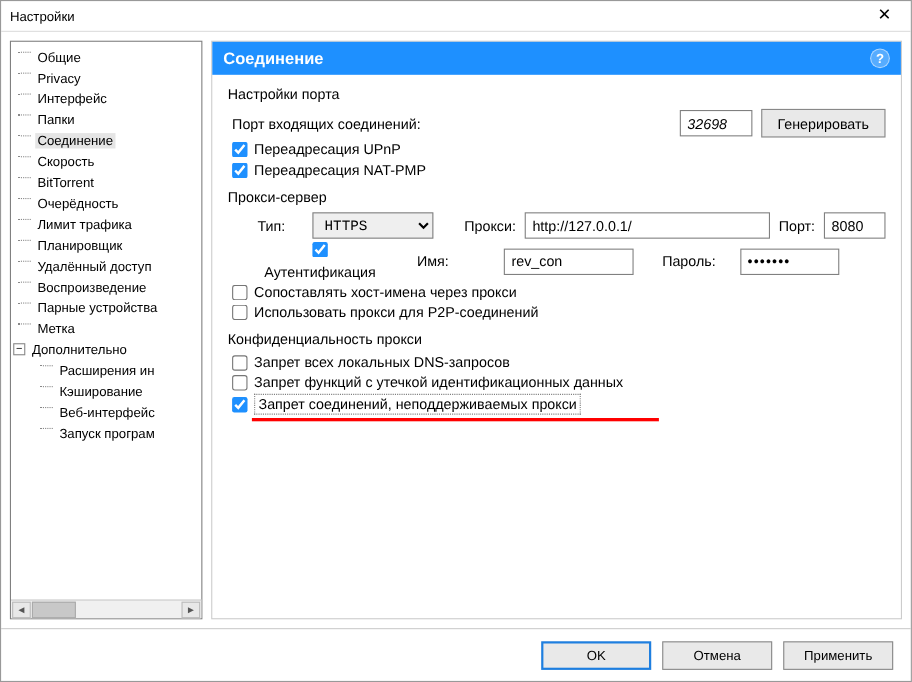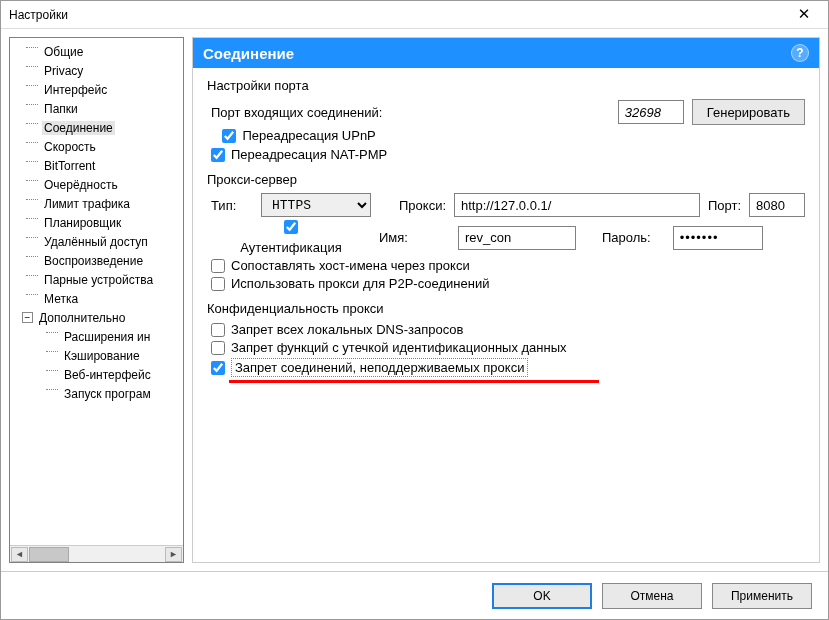--- a/index.html
+++ b/index.html
@@ -59,21 +59,20 @@
     overflow: hidden;
     padding: 4px 0;
   }
   .tree-item {
     display: flex;
     align-items: center;
     height: 19px;
     padding-left: 6px;
     cursor: default;
     white-space: nowrap;
-    margin-left: 10px;
   }
   .dots {
     display:inline-block;
     width: 12px;
     border-bottom: 1px dotted #888;
     margin-right: 4px;
     position: relative;
     top: -4px;
   }
   .tree-label { padding: 0 2px; }
@@ -186,21 +185,20 @@
     height: 26px;
     padding: 0 14px;
     font: inherit;
     cursor: default;
   }
   .chk {
     display: inline-flex;
     align-items: center;
     gap: 6px;
     cursor: default;
-    justify-content: center;
   }
   .chk input { width:14px; height:14px; margin:0; accent-color:#1e90ff;}
   .two-col {
     display:flex;
     gap: 90px;
   }
   .col { display:flex; flex-direction:column; gap:4px; }
   .label { white-space: nowrap; }
   .underline-red {
     border: 1px dotted #808080;
@@ -349,21 +347,21 @@
                   <input type="checkbox" checked="" style="">
                   <span>Переадресация NAT-PMP</span>
                 </label>
             </div>
           </div>
         </div>
 
         <div class="group">
           <div class="group-title">Прокси-сервер</div>
           <div class="row">
-            <span class="label" style="width:42px;">Тип:</span>
+            <span class="label" style="width:42px;margin-left:23px;">Тип:</span>
             <select style="width:110px;">
               <option>HTTPS</option>
             </select>
             <span style="width:12px"></span>
             <span class="label">Прокси:</span>
             <input type="text" style="flex: 1 1 0%;" value="http://127.0.0.1/">
             <span class="label">Порт:</span>
             <input type="text" style="width: 56px;" value="8080">
           </div>
           <div class="row">

